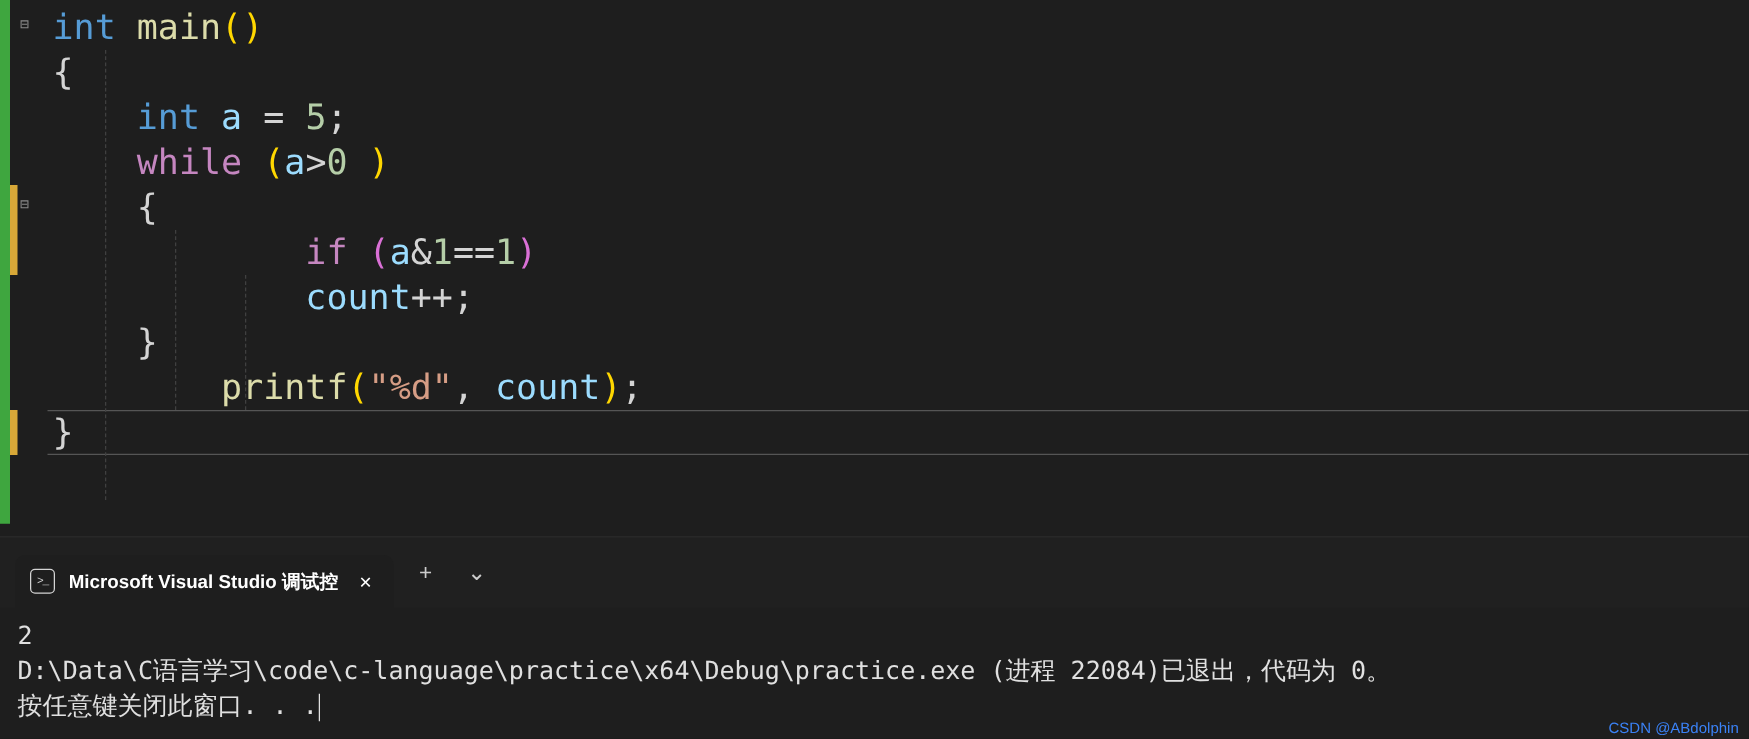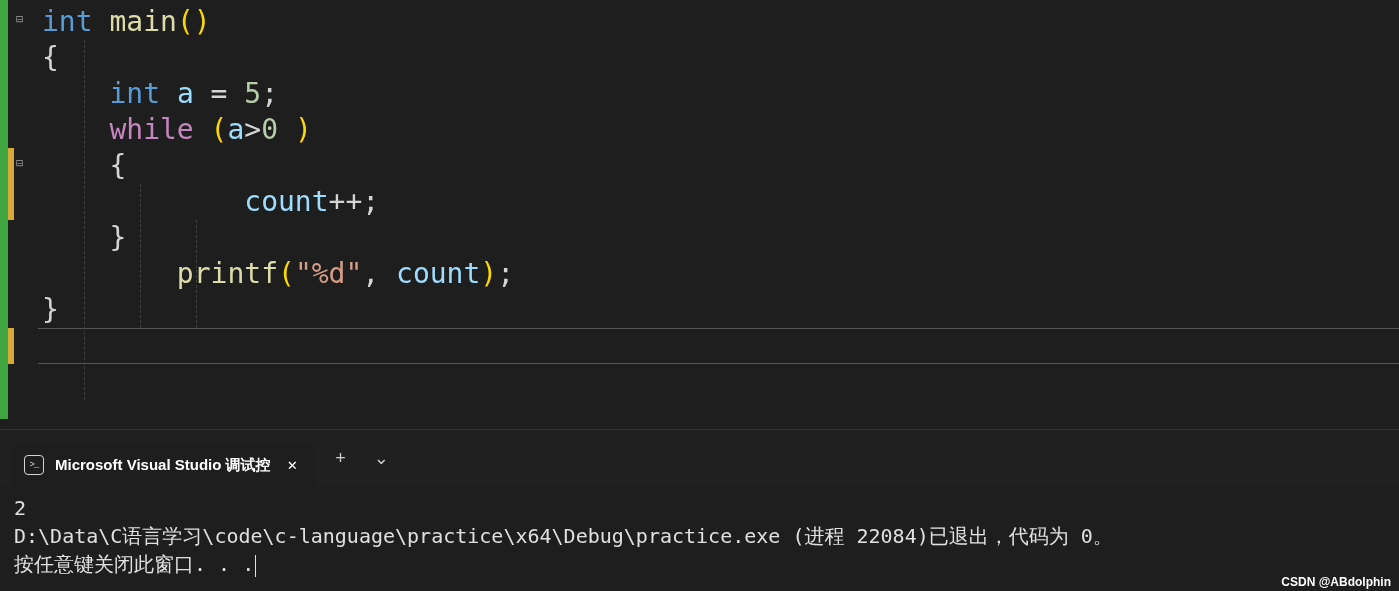--- a/index.html
+++ b/index.html
@@ -177,24 +177,23 @@
       width: 1px;
       height: 22px;
       background: #e0e0e0;
       vertical-align: middle;
       margin-left: 1px;
     }
     .watermark {
       position: absolute;
       right: 8px;
       bottom: 2px;
-      color: #ffffff;
+      color: #3b82f6;
       font-size: 12px;
       font-family: "Segoe UI", sans-serif;
-      font-weight: bold;
     }
   </style>
 </head>
 <body>
 
 <div class="editor-container">
   <div class="gutter-margin"></div>
   <div class="change-markers">
     <div class="change-marker marker-yellow" style="top:148px"></div>
     <div class="change-marker marker-yellow" style="top:184px"></div>
@@ -211,20 +210,21 @@
 
     <div class="code-line"><span class="brace">{</span></div>
 
     <div class="code-line">    <span class="kw">int</span> <span class="var">a</span> <span class="op">=</span> <span class="num">5</span><span class="punct">;</span></div>
 
 
     <div class="code-line">    <span class="ctrl">while</span> <span class="paren">(</span><span class="var">a</span><span class="op">&gt;</span><span class="num">0</span> <span class="paren">)</span></div>
 
     <div class="code-line">    <span class="brace">{</span></div>
 
+    <div class="code-line">            <span class="ctrl">if</span> <span class="paren2">(</span><span class="var">a</span><span class="op">&amp;</span><span class="num">1</span><span class="op">==</span><span class="num">1</span><span class="paren2">)</span></div>
 
     <div class="code-line">            <span class="var">count</span><span class="op">++</span><span class="punct">;</span></div>
 
 
     <div class="code-line">    <span class="brace">}</span></div>
 
     <div class="code-line">        <span class="fn">printf</span><span class="paren">(</span><span class="str">"%d"</span><span class="punct">,</span> <span class="var">count</span><span class="paren">)</span><span class="punct">;</span></div>
 
     <div class="code-line"><span class="brace">}</span></div>
 

